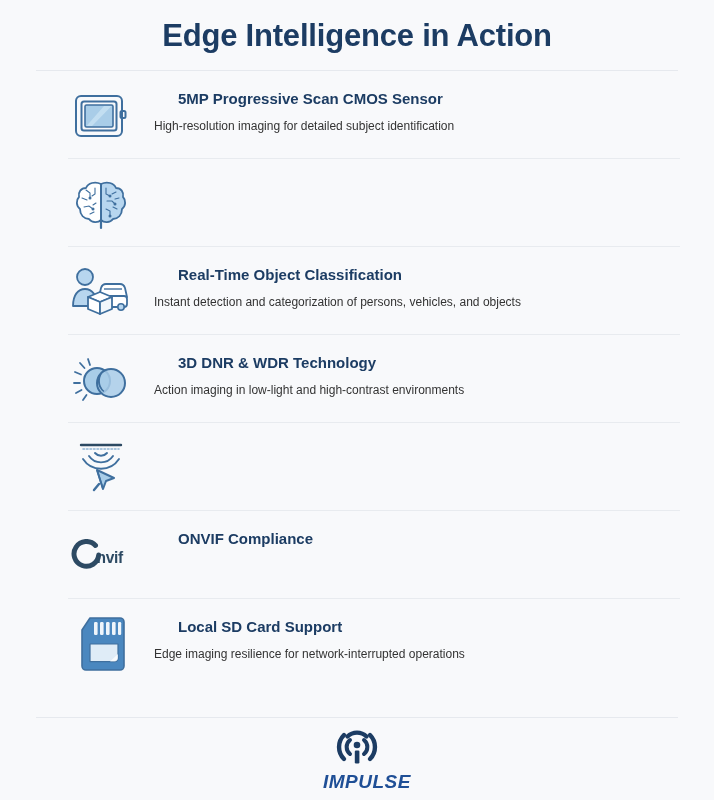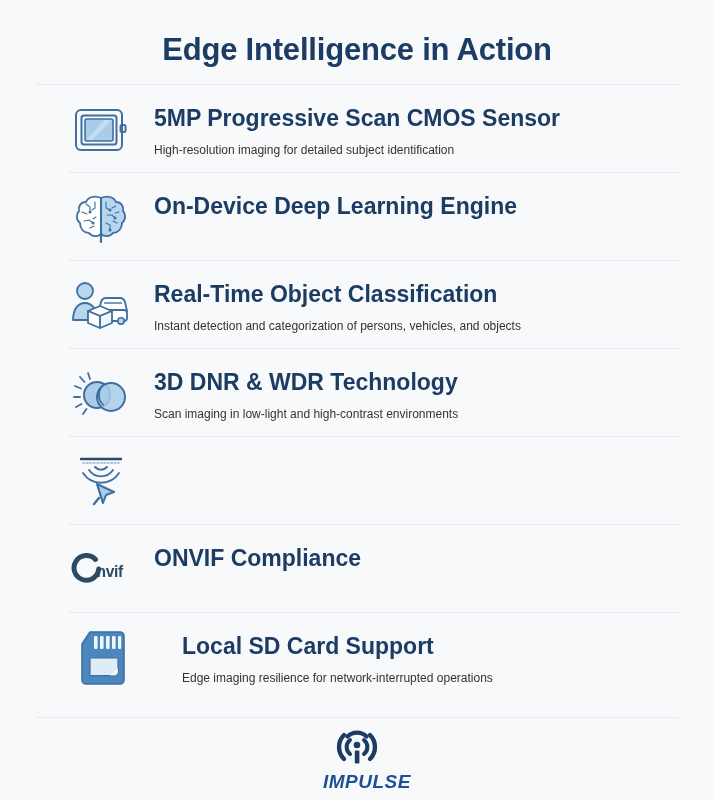--- a/index.html
+++ b/index.html
@@ -20,21 +20,21 @@
     width: 714px;
     height: 800px;
     background: #f8f9fb;
     display: flex;
     flex-direction: column;
     padding: 0 34px;
   }
 
   
   .title-wrap {
-    padding-top: 31px;
+    padding-top: 17px;
     padding-bottom: 16px;
     text-align: center;
   }
 
   .page-title {
     font-size: 31px;
     font-weight: bold;
     color: #1c3c63;
     letter-spacing: -0.2px;
     line-height: 1.2;
@@ -57,44 +57,44 @@
   .feature-row {
     display: flex;
     align-items: flex-start;
     padding: 12px 0 11px 0;
     border-bottom: 1px solid #e8ebef;
     min-height: 85px;
   }
 
   .feature-row:last-child {
     border-bottom: none;
-    gap: 28px;
   }
 
   .feature-icon {
     width: 66px;
     min-width: 66px;
     height: 62px;
     display: flex;
     align-items: center;
     justify-content: center;
     margin-top: 2px;
   }
 
   .feature-text {
     padding-left: 20px;
     padding-top: 7px;
   }
 
   .feature-title {
-    font-size: 23px;
+    font-size: 15px;
     font-weight: bold;
     color: #1c3c63;
     line-height: 1.25;
     margin-bottom: 10px;
+    margin-left: 24px;
   }
 
   .feature-desc {
     font-size: 12px;
     color: #333333;
     line-height: 1.3;
     font-weight: normal;
   }
 
   
@@ -195,21 +195,20 @@
           <g fill="#3f6f9e">
             <circle cx="17" cy="22" r="1.5"></circle>
             <circle cx="20" cy="33" r="1.5"></circle>
             <circle cx="37" cy="20" r="1.5"></circle>
             <circle cx="42" cy="28" r="1.5"></circle>
             <circle cx="37" cy="40" r="1.5"></circle>
           </g>
         </svg>
       </div>
       <div class="feature-text">
-        <div class="feature-title">On-Device Deep Learning Engine</div>
       </div>
     </div>
 
     <div class="feature-row">
       <div class="feature-icon">
         <svg width="60" height="52" viewBox="0 0 60 52">
 
           <circle cx="14" cy="11" r="8" fill="#b7d6ef" stroke="#3f6f9e" stroke-width="1.8"></circle>
           <path d="M2 40 C2 29 7 23 14 23 C21 23 26 29 26 40 Z" fill="#b7d6ef" stroke="#3f6f9e" stroke-width="1.8" stroke-linejoin="round"></path>
 
@@ -243,21 +242,21 @@
             <path d="M11 47 L14.5 42"></path>
           </g>
 
           <circle cx="25" cy="28" r="13" fill="#a9cde8" stroke="#3f6f9e" stroke-width="2"></circle>
           <circle cx="39" cy="30" r="14" fill="#a9cde8" fill-opacity="0.85" stroke="#3f6f9e" stroke-width="2"></circle>
           <path d="M31.8 17.6 A13 13 0 0 0 31.8 38.4 A14 14 0 0 1 31.8 17.6 Z" fill="#e9f3fa" stroke="#3f6f9e" stroke-width="1.4"></path>
         </svg>
       </div>
       <div class="feature-text">
         <div class="feature-title">3D DNR &amp; WDR Technology</div>
-        <div class="feature-desc">Scan imaging in low-light and high-contrast environments</div>
+        <div class="feature-desc">Action imaging in low-light and high-contrast environments</div>
       </div>
     </div>
 
     <div class="feature-row">
       <div class="feature-icon">
         <svg width="56" height="56" viewBox="0 0 56 56">
 
           <path d="M8 5 L48 5" stroke="#2d4a63" stroke-width="2.4" stroke-linecap="round"></path>
           <path d="M10 9 L46 9" stroke="#8fb4d4" stroke-width="1.6" stroke-linecap="round" stroke-dasharray="1.5 2"></path>
 

